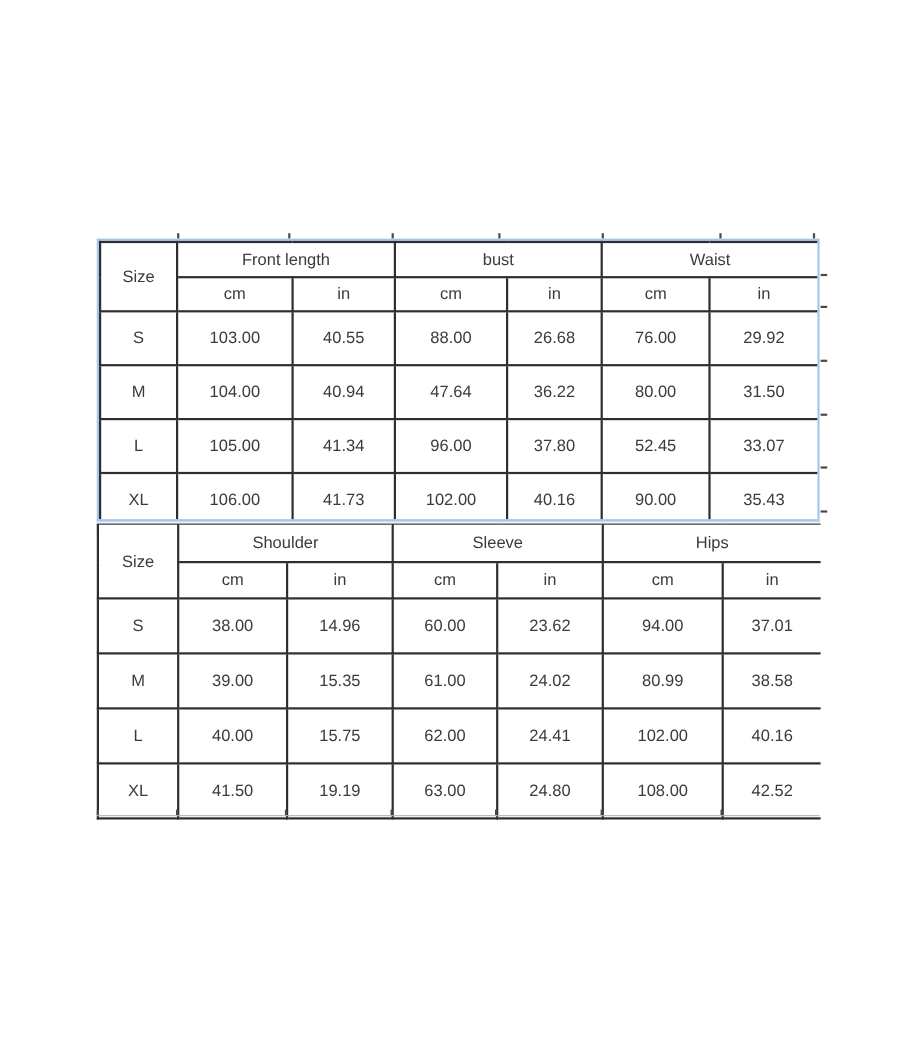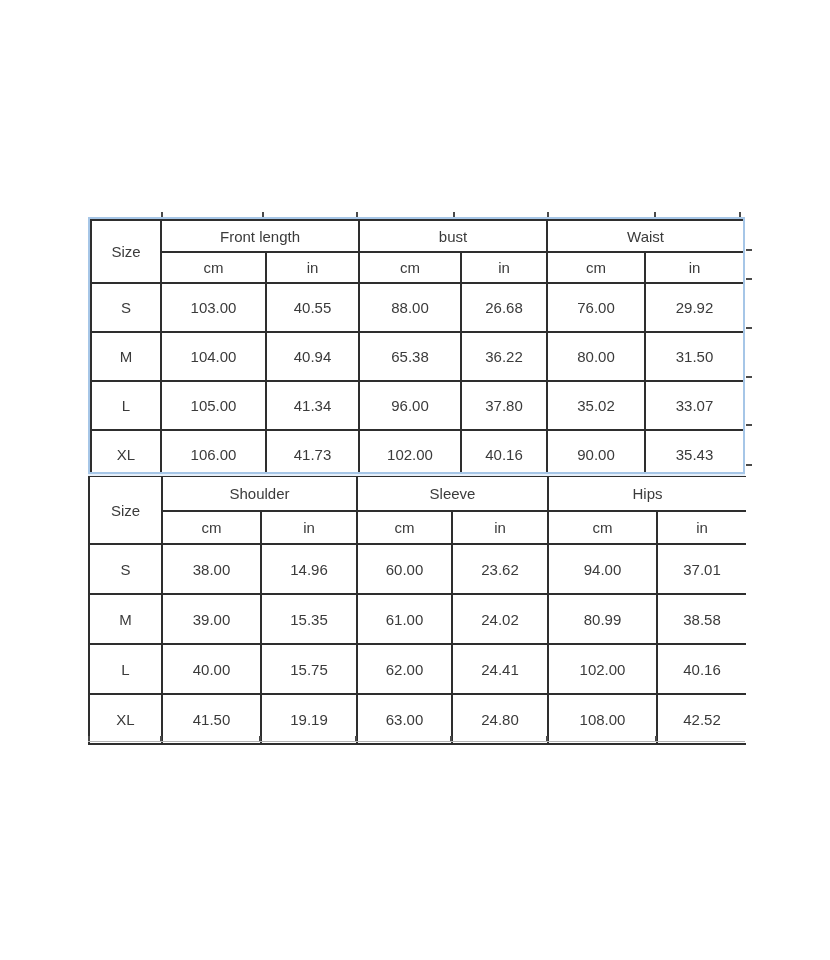--- a/index.html
+++ b/index.html
@@ -90,32 +90,32 @@
         <td>40.55</td>
         <td>88.00</td>
         <td>26.68</td>
         <td>76.00</td>
         <td>29.92</td>
       </tr>
       <tr class="data-row">
         <td>M</td>
         <td>104.00</td>
         <td>40.94</td>
-        <td>65.38</td>
+        <td>47.64</td>
         <td>36.22</td>
         <td>80.00</td>
         <td>31.50</td>
       </tr>
       <tr class="data-row">
         <td>L</td>
         <td>105.00</td>
         <td>41.34</td>
         <td>96.00</td>
         <td>37.80</td>
-        <td>35.02</td>
+        <td>52.45</td>
         <td>33.07</td>
       </tr>
       <tr class="data-row">
         <td>XL</td>
         <td>106.00</td>
         <td>41.73</td>
         <td>102.00</td>
         <td>40.16</td>
         <td>90.00</td>
         <td>35.43</td>

